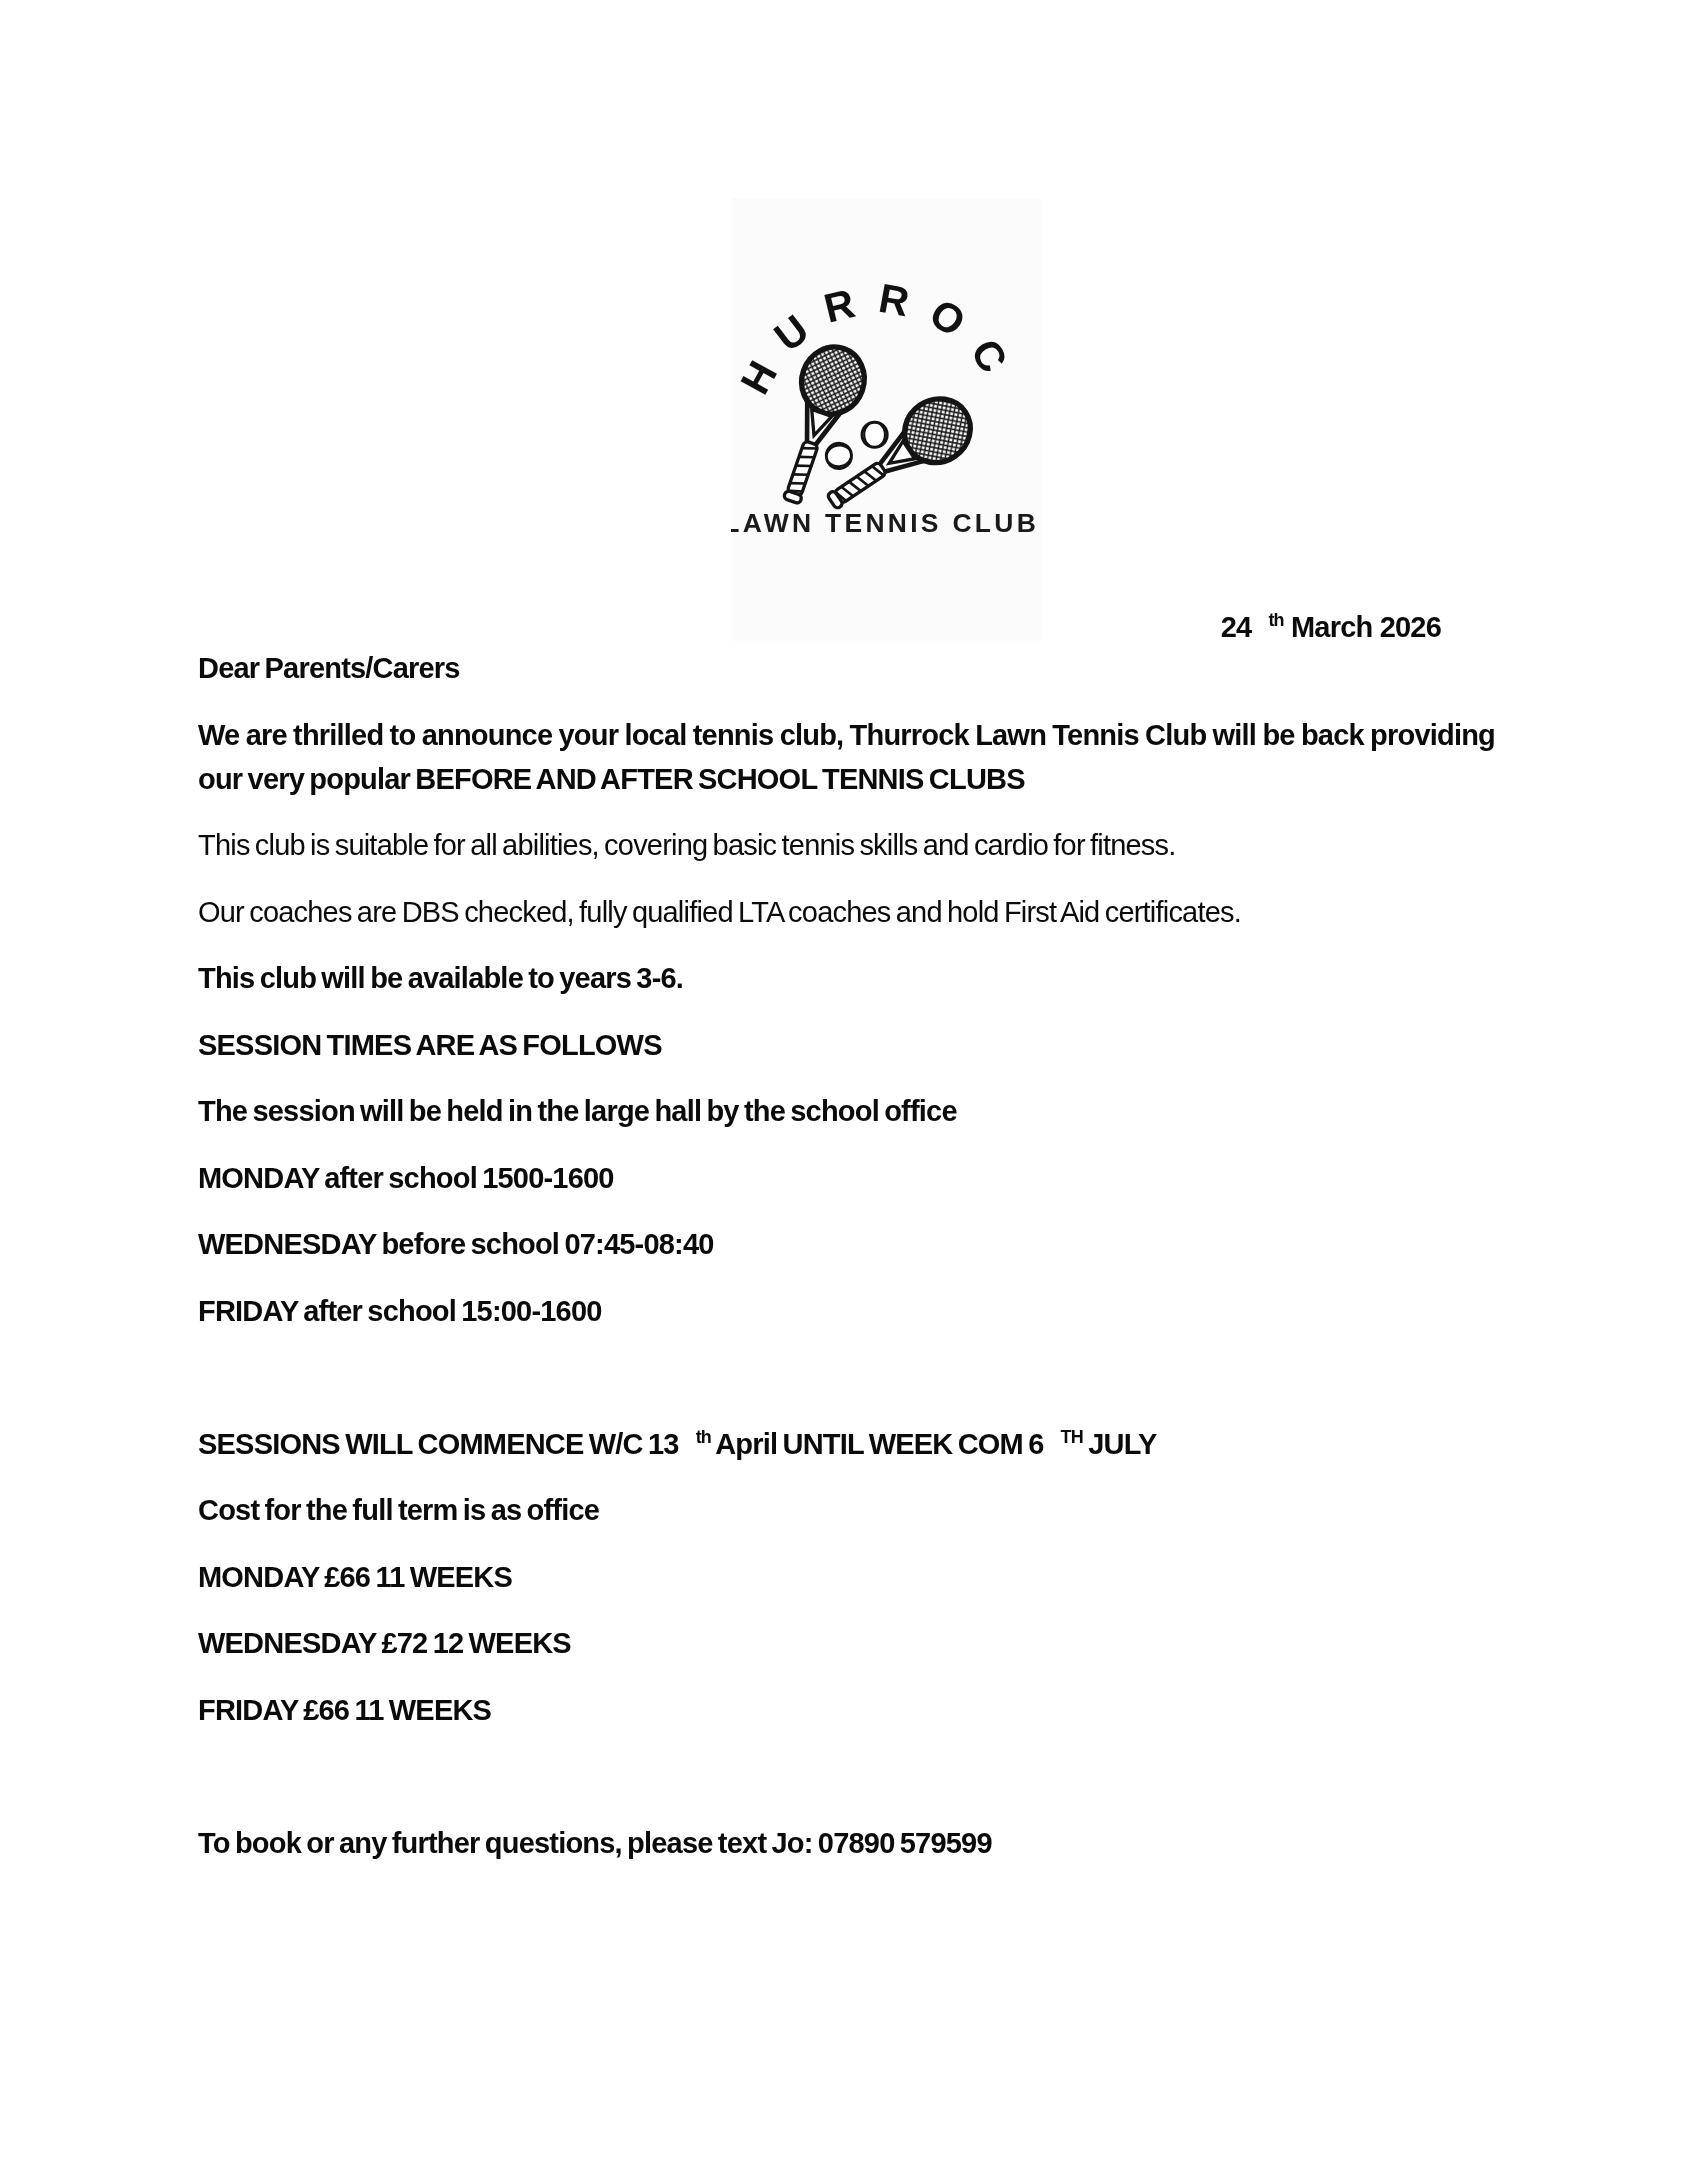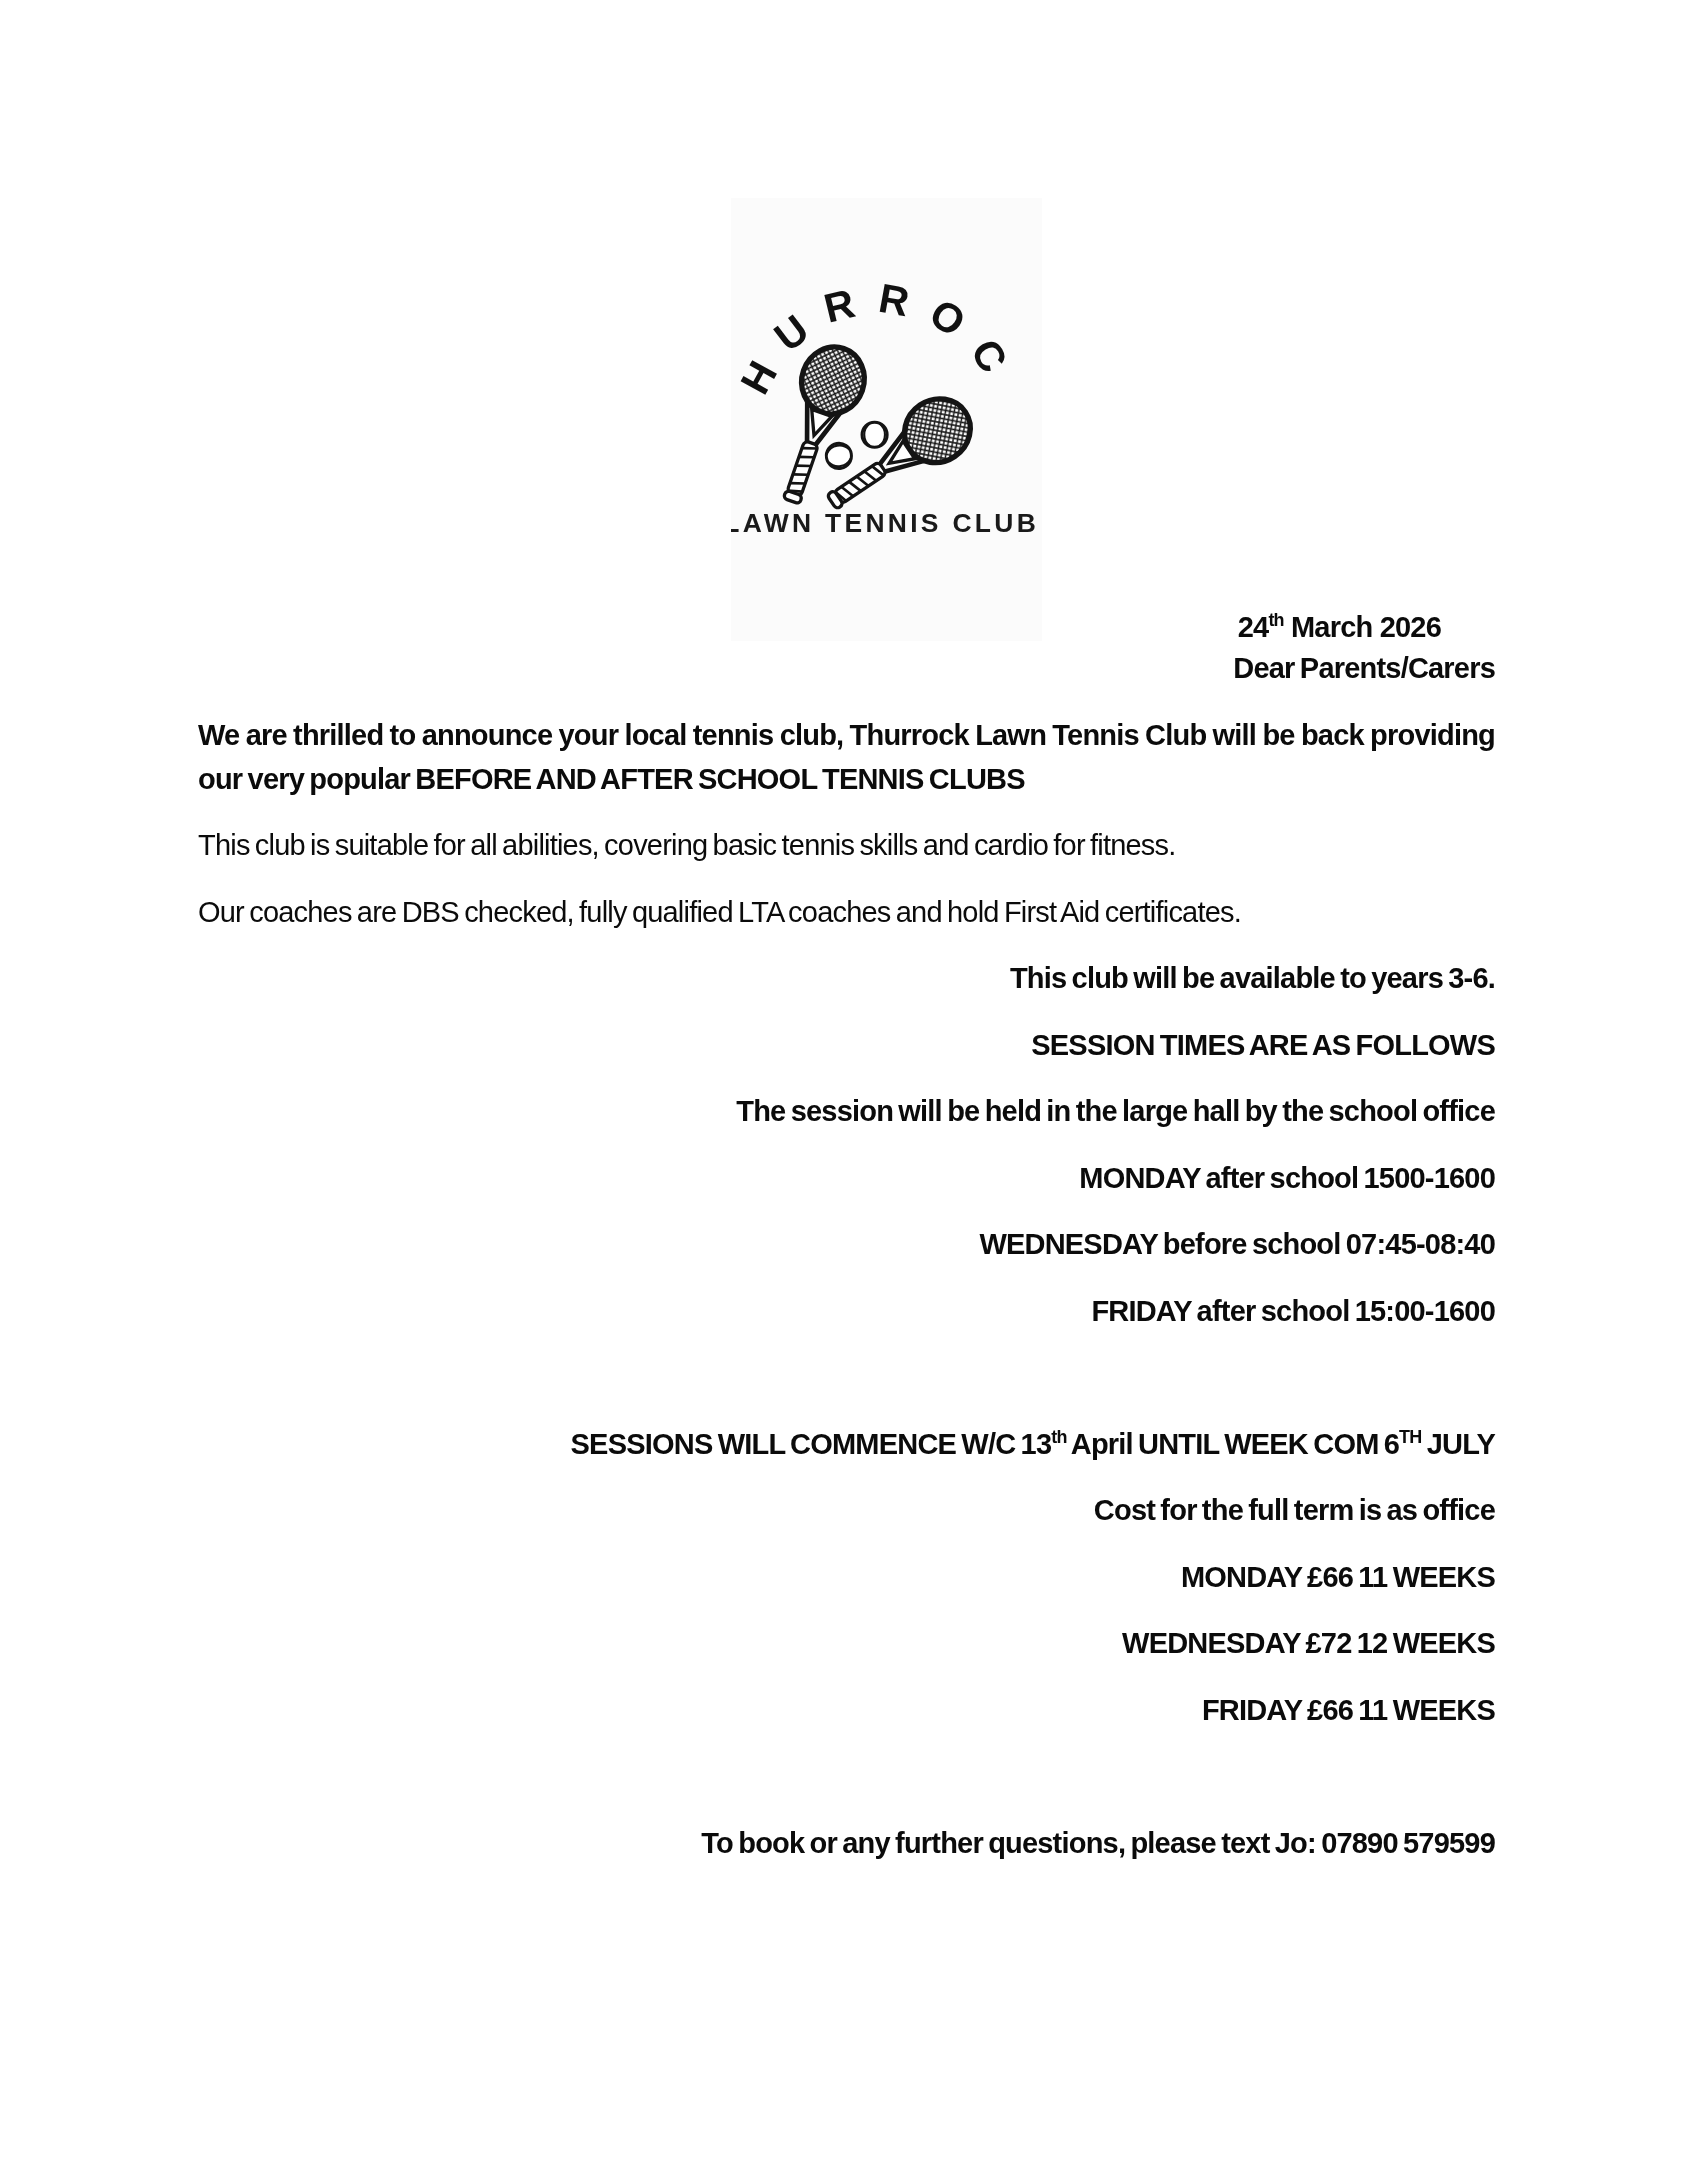--- a/index.html
+++ b/index.html
@@ -23,24 +23,24 @@
     box-sizing:border-box;padding-right:54px;
     text-align:right;font-weight:bold;font-size:29px;line-height:44px;
     letter-spacing:-0.8px;
   }
   
   .letter-body{
     position:absolute;left:198px;top:646px;width:1297px;
     font-size:29px;line-height:44px;letter-spacing:-0.8px;word-spacing:-2px;
   }
   .para{margin:0 0 22.5px 0;}
-  .para.b{font-weight:bold;text-align:right;}
+  .para.b{font-weight:bold;}
   .para.j{text-align:justify;}
   .para.blank{height:44px;}
-  sup{font-size:0.62em;line-height:0;vertical-align:super;}
+  sup{font-size:0.62em;line-height:0;vertical-align:super;margin-left:17px;}
 </style>
 </head>
 <body>
 
 <div class="page">
 
   <div class="logo-block">
     <svg viewBox="0 0 470 670" xmlns="http://www.w3.org/2000/svg">
       <defs>
         <pattern id="xh" width="13" height="13" patternUnits="userSpaceOnUse" patternTransform="rotate(45)">

